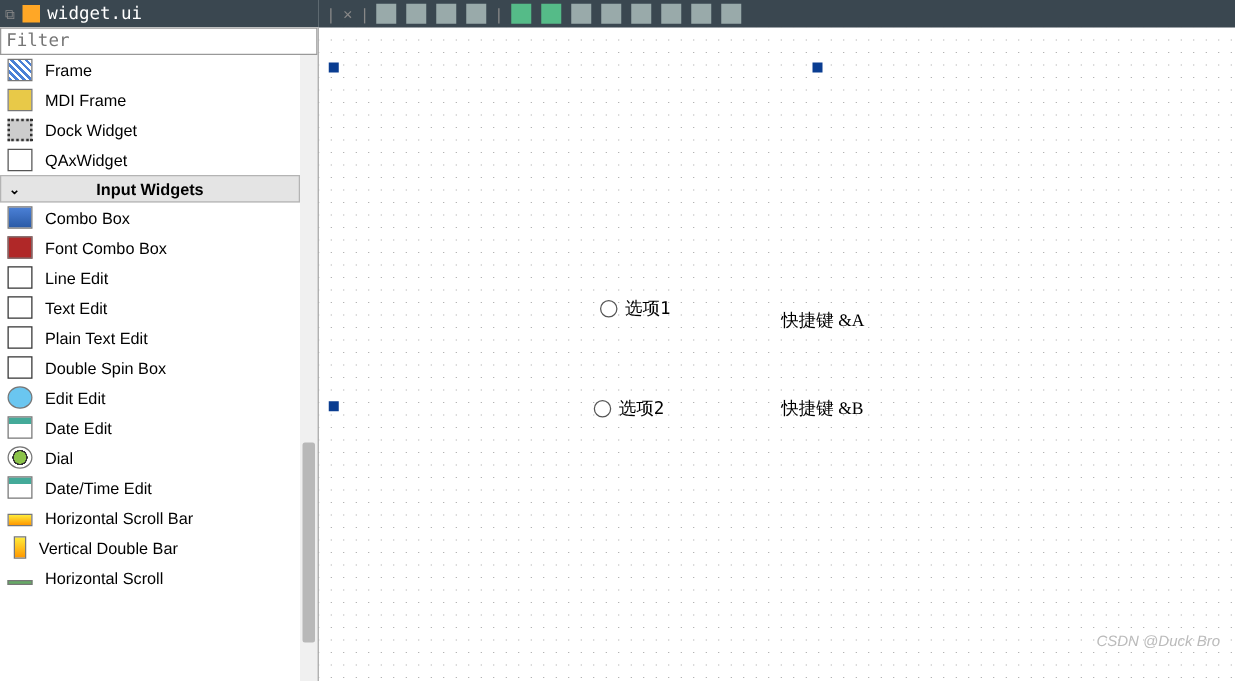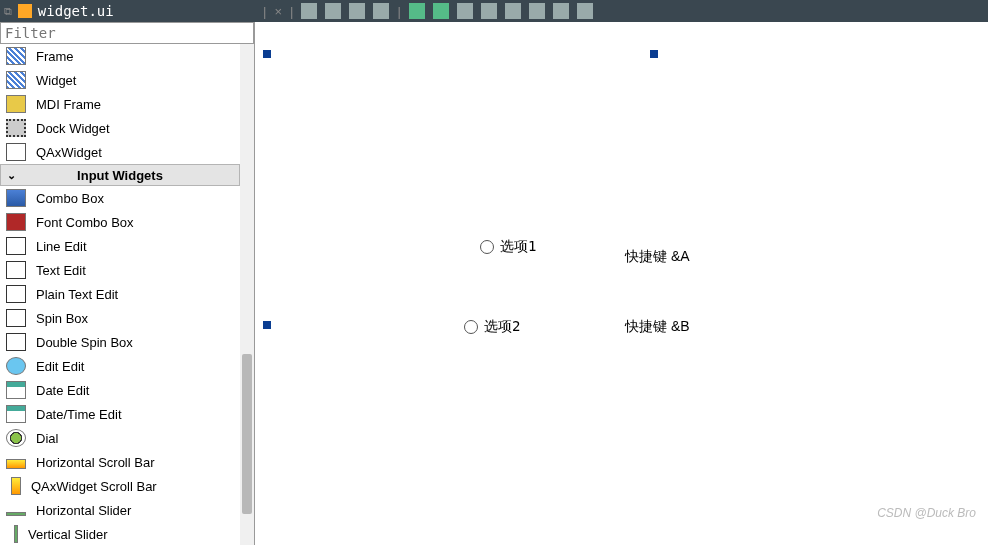--- a/index.html
+++ b/index.html
@@ -18,22 +18,22 @@
 .group { background: #e4e4e4; border: 1px solid #b4b4b4; height: 22px; display: flex; align-items: center; justify-content: center; font-weight: bold; font-size: 13px; position: relative; }
 .group .chev { position: absolute; left: 6px; font-size: 11px; }
 .canvas { flex: 1; position: relative; background-image: radial-gradient(circle, #999 0.5px, transparent 0.5px); background-size: 10px 10px; background-position: 5px 5px; }
 .handle { width: 8px; height: 8px; background: #0a3d91; position: absolute; }
 .h1 { top: 28px; left: 8px; }
 .h2 { top: 28px; left: 395px; }
 .h3 { top: 299px; left: 8px; }
 .radio-row { position: absolute; display: flex; align-items: center; gap: 6px; font-family: "SimSun", monospace; font-size: 14px; }
 .radio-circle { width: 14px; height: 14px; border: 1px solid #555; border-radius: 50%; background: #fff; }
 .r1 { top: 216px; left: 225px; }
-.r2 { top: 296px; left: 209px; text-align: center; }
-.hint { position: absolute; font-family: Liberation Sans, sans-serif; font-size: 14px; }
+.r2 { top: 296px; left: 220px; text-align: center; }
+.hint { position: absolute; font-family: Liberation Serif, serif; font-size: 14px; }
 .hint1 { top: 226px; left: 370px; }
 .hint2 { top: 296px; left: 370px; }
 .watermark { position: absolute; bottom: 25px; right: 12px; color: #bbb; font-size: 12px; font-style: italic; }
 .scrollbar { width: 14px; background: #f0f0f0; position: relative; }
 .thumb { position: absolute; right: 2px; width: 10px; height: 160px; top: 310px; background: #b8b8b8; border-radius: 2px; }
 .listwrap { display: flex; flex: 1; overflow: hidden; }
 .topbar-row { display: flex; }
 .topbar-left { width: 255px; }
 .topbar-right { flex: 1; }
 
@@ -87,24 +87,20 @@
 <div class="main">
   <div class="sidebar">
     <input class="filter" placeholder="Filter" style="">
     <div class="listwrap">
       <div class="widget-list" id="widget-list">
           <div class="witem">
             <span class="wicon i-frame"></span>
             <span>Frame</span>
           </div>
           <div class="witem">
-            <span class="wicon i-widget"></span>
-            <span>Widget</span>
-          </div>
-          <div class="witem">
             <span class="wicon i-mdi"></span>
             <span>MDI Frame</span>
           </div>
           <div class="witem">
             <span class="wicon i-dock"></span>
             <span>Dock Widget</span>
           </div>
           <div class="witem">
             <span class="wicon i-ax"></span>
             <span>QAxWidget</span>
@@ -125,57 +121,49 @@
           <div class="witem">
             <span class="wicon i-textedit"></span>
             <span>Text Edit</span>
           </div>
           <div class="witem">
             <span class="wicon i-textedit"></span>
             <span>Plain Text Edit</span>
           </div>
           <div class="witem">
             <span class="wicon i-spin"></span>
-            <span>Spin Box</span>
-          </div>
-          <div class="witem">
-            <span class="wicon i-spin"></span>
             <span>Double Spin Box</span>
           </div>
           <div class="witem">
             <span class="wicon i-timeedit"></span>
             <span>Edit Edit</span>
           </div>
           <div class="witem">
             <span class="wicon i-dateedit"></span>
             <span>Date Edit</span>
           </div>
           <div class="witem">
+            <span class="wicon i-dial"></span>
+            <span>Dial</span>
+          </div>
+          <div class="witem">
             <span class="wicon i-dateedit"></span>
             <span>Date/Time Edit</span>
-          </div>
-          <div class="witem">
-            <span class="wicon i-dial"></span>
-            <span>Dial</span>
           </div>
           <div class="witem">
             <span class="wicon i-hscroll"></span>
             <span>Horizontal Scroll Bar</span>
           </div>
           <div class="witem">
             <span class="wicon i-vscroll"></span>
-            <span>QAxWidget Scroll Bar</span>
+            <span>Vertical Double Bar</span>
           </div>
           <div class="witem">
             <span class="wicon i-hslider"></span>
-            <span>Horizontal Slider</span>
-          </div>
-          <div class="witem">
-            <span class="wicon i-vslider"></span>
-            <span>Vertical Slider</span>
+            <span>Horizontal Scroll</span>
           </div>
         </div>
       <div class="scrollbar">
         <div class="thumb"></div>
       </div>
     </div>
   </div>
 
   <div class="canvas">
     <div class="handle h1"></div>

